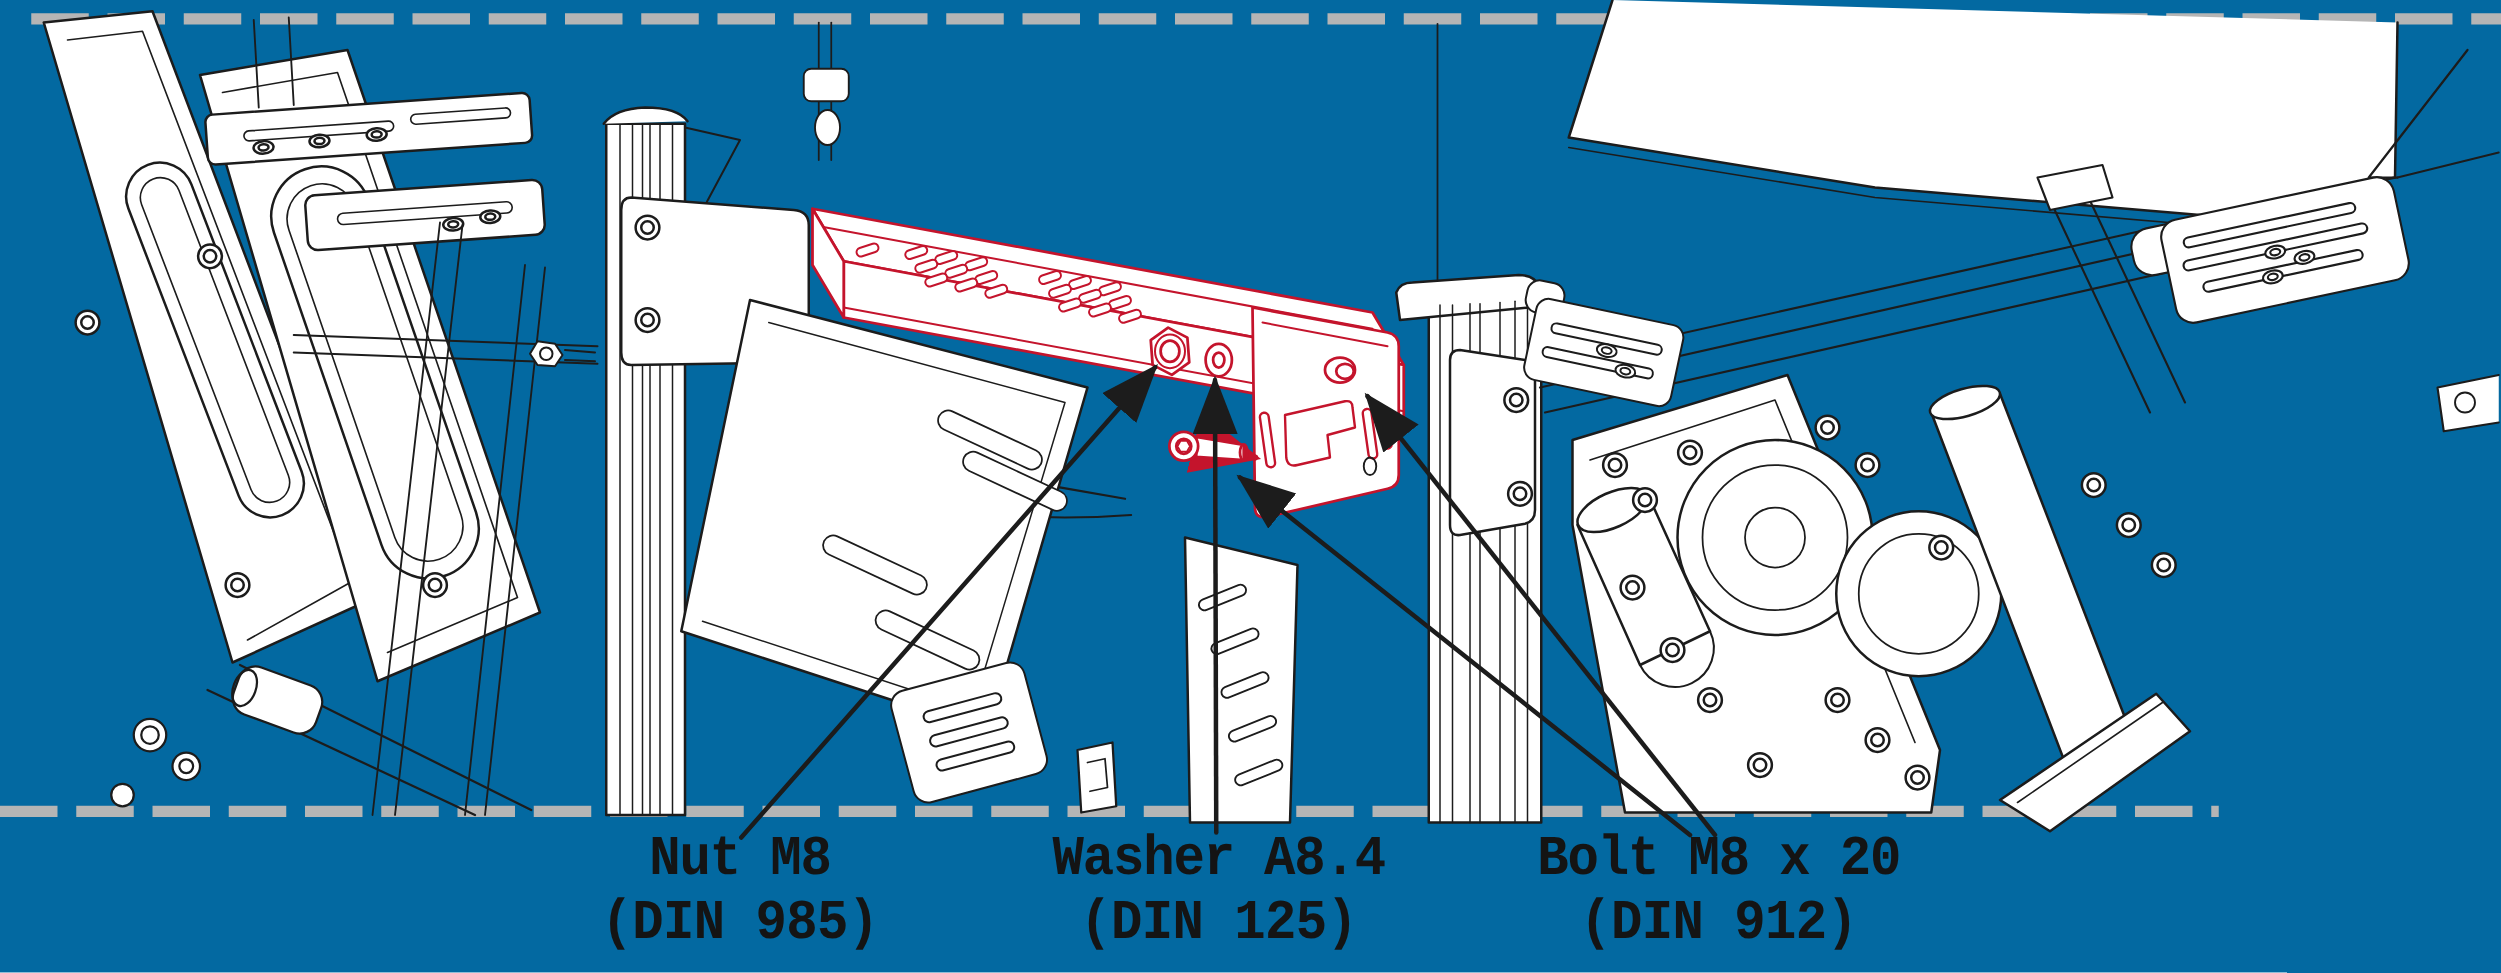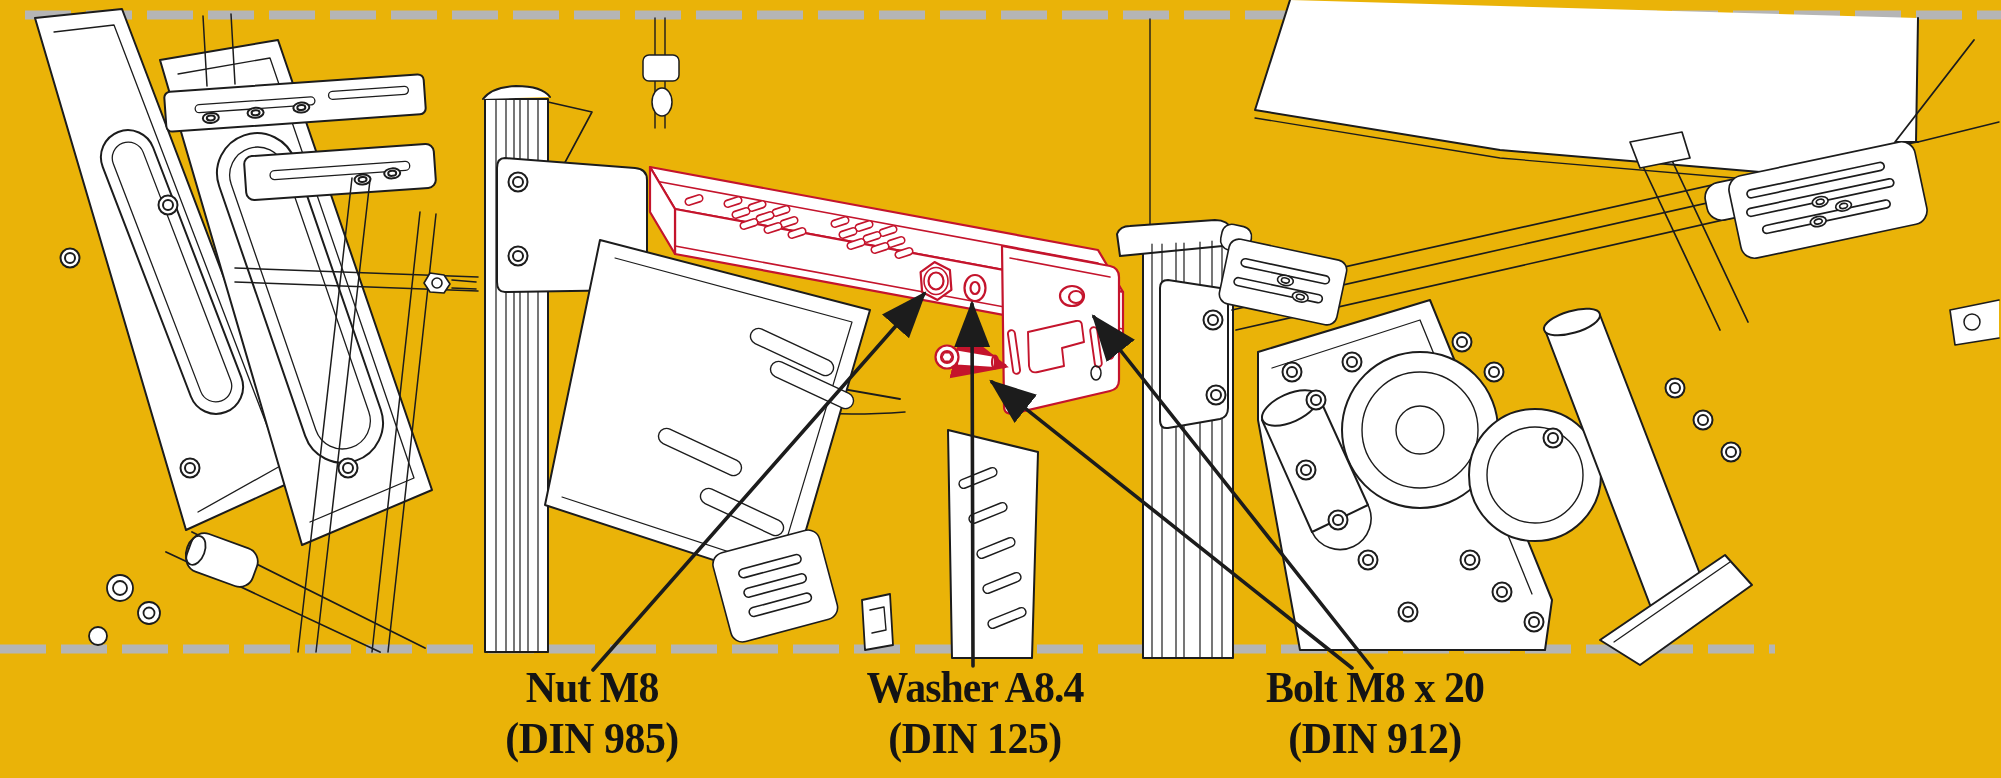--- a/index.html
+++ b/index.html
@@ -1,17 +1,17 @@
 <!DOCTYPE html>
 <html><head>
 <meta charset="utf-8">
 <style>
   html,body{margin:0;padding:0;background:#fff;}
-  #stage{position:relative;width:2001px;height:778px;background:#eab308;overflow:hidden;
-         font-family:Liberation Serif, serif;}
+  #stage{position:relative;width:2001px;height:778px;background:#0369a1;overflow:hidden;
+         font-family:Liberation Mono, monospace;}
   #lineart{position:absolute;left:0;top:0;}
   .callout{position:absolute;text-align:center;color:#141414;font-weight:bold;
            font-size:45px;line-height:51px;letter-spacing:-1px;white-space:nowrap;
            transform:translateX(-50%) scaleX(.93);}
   .callout .spec{letter-spacing:-0.5px;}
 </style>
 </head>
 <body>
 
 <div id="stage">

